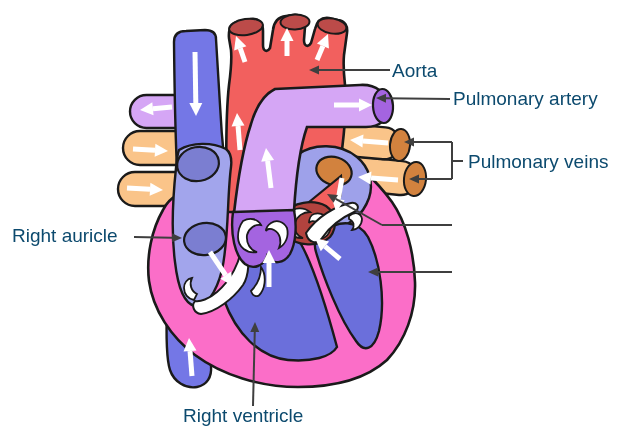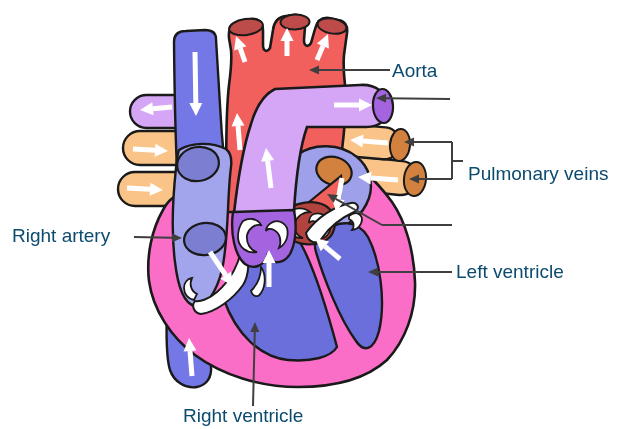--- a/index.html
+++ b/index.html
@@ -237,18 +237,18 @@
           <polygon points="182,238 171.90843977115063,242.29073561845814 172.09589909428715,233.29268810790512" fill="#3F3F3F"></polygon>
         </g>
     <g class="arrow ann">
           <line x1="253" y1="406" x2="254.7619722205371" y2="331.9971667374414" stroke="#3F3F3F" stroke-width="2"></line>
           <polygon points="255,322 259.26069725238574,332.1042792381997 250.2632471886885,331.89005423668306" fill="#3F3F3F"></polygon>
         </g>
   </g>
 </svg>
 
 <div class="lbl" style="left:392px;top:61px;">Aorta</div>
-<div class="lbl" style="left:468px;top:152px;margin-top:12px;">Pulmonary veins</div>
-<div class="lbl" style="left:456px;top:262px;">Left ventricle</div>
-<div class="lbl" style="left:12px;top:226px;">Right artery</div>
+<div class="lbl" style="left:453px;top:89px;">Pulmonary artery</div>
+<div class="lbl" style="left:468px;top:152px;">Pulmonary veins</div>
+<div class="lbl" style="left:12px;top:226px;">Right auricle</div>
 <div class="lbl" style="left:183px;top:406px;">Right ventricle</div>
 
 </div>
 
 </body></html>

